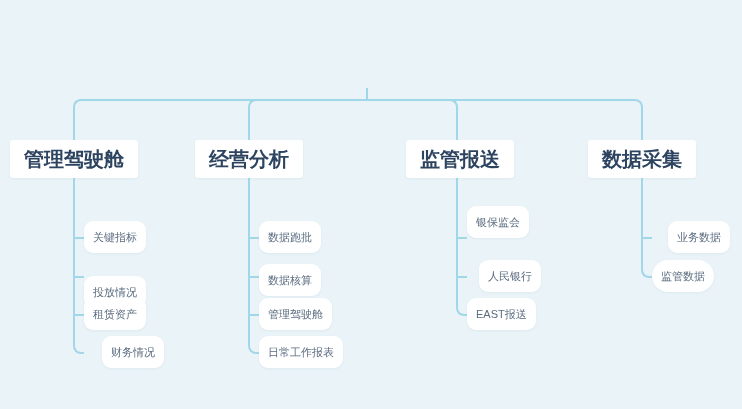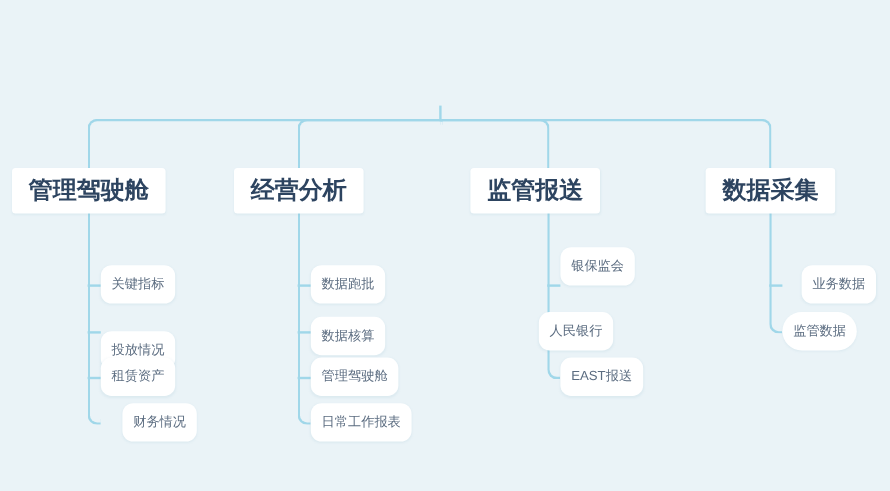--- a/index.html
+++ b/index.html
@@ -60,25 +60,25 @@
       <div class="branch-node" style="left: 249px;">经营分析</div>
       <div class="stub" style="left: 248px; top: 237px;"></div>
       <div class="leaf-node" style="left: 259px; top: 221px;">数据跑批</div>
       <div class="stub" style="left: 248px; top: 276px;"></div>
       <div class="leaf-node" style="left: 259px; top: 264px; font-family: Liberation Serif, serif;">数据核算</div>
       <div class="stub" style="left: 248px; top: 314px;"></div>
       <div class="leaf-node" style="left: 259px; top: 298px;">管理驾驶舱</div>
       <div class="leaf-node" style="left: 259px; top: 336px;">日常工作报表</div>
       <div class="bracket R" style="left: 367px; width: 91px;"></div>
       <div class="trunk" style="left: 456px; top: 140px; height: 176px;"></div>
-      <div class="branch-node" style="left: 446px;">监管报送</div>
+      <div class="branch-node" style="left: 460px;">监管报送</div>
       <div class="stub" style="left: 456px; top: 237px;"></div>
       <div class="leaf-node" style="left: 467px; top: 206px;">银保监会</div>
       <div class="stub" style="left: 456px; top: 276px;"></div>
-      <div class="leaf-node" style="left: 449px; top: 260px;">人民银行</div>
+      <div class="leaf-node" style="left: 479px; top: 260px;">人民银行</div>
       <div class="leaf-node" style="left: 467px; top: 298px;">EAST报送</div>
       <div class="bracket R" style="left: 367px; width: 276px;"></div>
       <div class="trunk" style="left: 641px; top: 140px; height: 138px;"></div>
       <div class="branch-node" style="left: 642px;">数据采集</div>
       <div class="stub" style="left: 641px; top: 237px;"></div>
       <div class="leaf-node" style="left: 652px; top: 221px; margin-left: 16px;">业务数据</div>
       <div class="leaf-node" style="left: 652px; top: 260px; border-radius: 16px;">监管数据</div>
     </div>
 </div>
 

